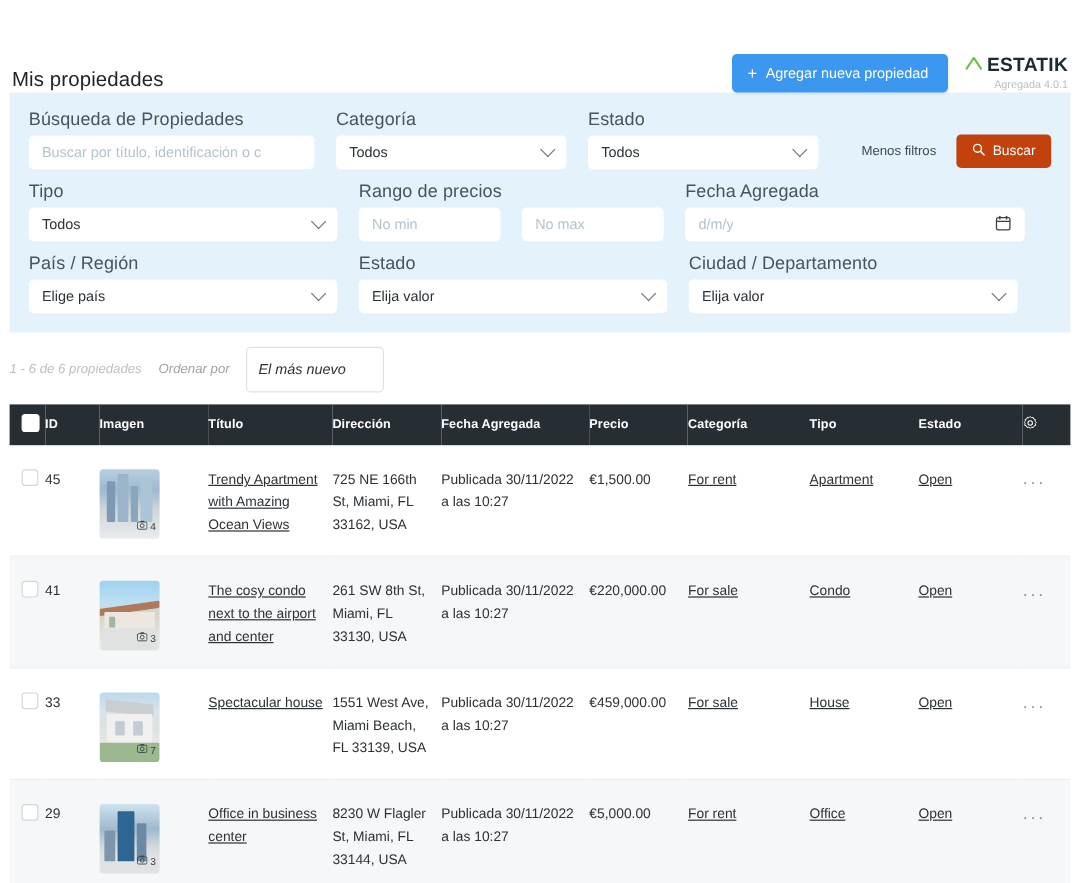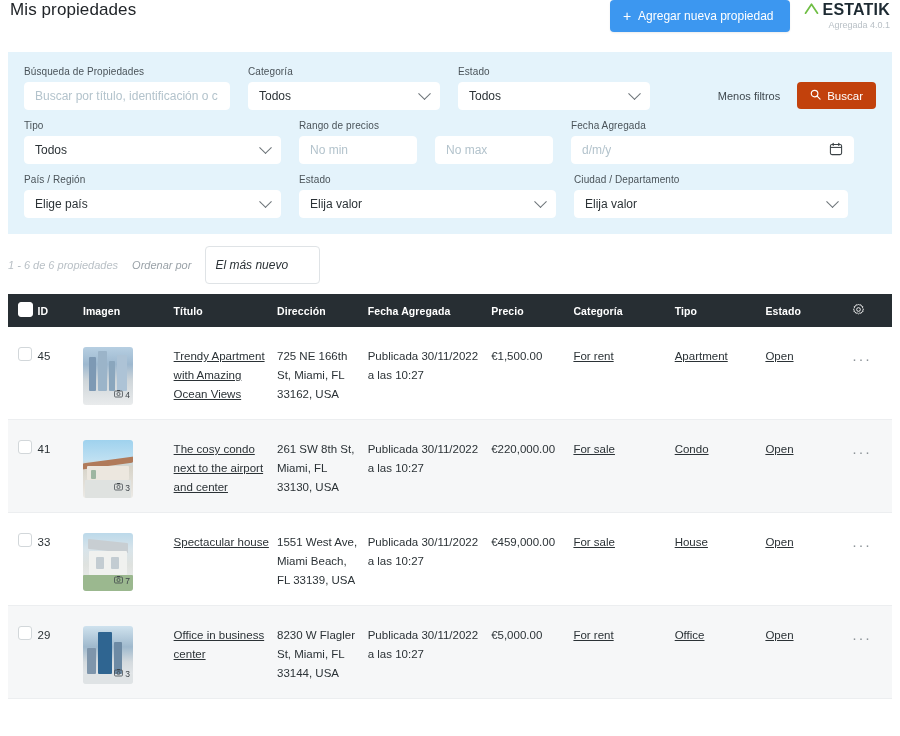--- a/index.html
+++ b/index.html
@@ -11,22 +11,23 @@
     color: #212529;
     overflow: hidden;
   }
 
   
   .topbar {
     position: relative;
     height: 52px;
     padding: 0 8px 0 10px;
     display: flex;
-    align-items: flex-start;
+    align-items: flex-end;
     background: #ffffff;
+    margin-top: 25px;
   }
   .page-title {
     font-size: 17px;
     font-weight: 400;
     color: #212529;
     letter-spacing: .1px;
   }
   .topbar-right {
     margin-left: auto;
     display: flex;
@@ -59,21 +60,21 @@
   
   .filters {
     background: #e4f3fb;
     margin: 0 8px;
     padding: 14px 16px 16px 16px;
   }
   .frow { display: flex; gap: 18px; margin-bottom: 10px; }
   .frow:last-child { margin-bottom: 0; }
   .fgroup { display: flex; flex-direction: column; }
   .flabel {
-    font-size: 10px;
+    font-size: 15px;
     color: #4a5359;
     margin-bottom: 5px;
     letter-spacing: .1px;
   }
   .ctl {
     height: 28px;
     background: #ffffff;
     border: 1px solid #ffffff;
     border-radius: 4px;
     display: flex;
@@ -88,21 +89,21 @@
   .ctl .caret {
     margin-left: auto;
     width: 9px; height: 9px;
     border-right: 1.4px solid #6d7479;
     border-bottom: 1.4px solid #6d7479;
     transform: rotate(45deg) translate(-2px,-2px);
     flex: none;
   }
   .cal-ico { margin-left: auto; flex: none; }
 
-  .w-search { width: 206px; }
+  .w-search { width: 238px; }
   .w-cat    { width: 192px; }
   .w-estado { width: 192px; }
   .w-tipo   { width: 257px; }
   .w-price  { width: 118px; }
   .w-fecha  { width: 283px; }
   .w-third  { width: 257px; }
   .w-third2 { width: 274px; }
 
   .search-actions {
     display: flex; align-items: center; gap: 17px;

